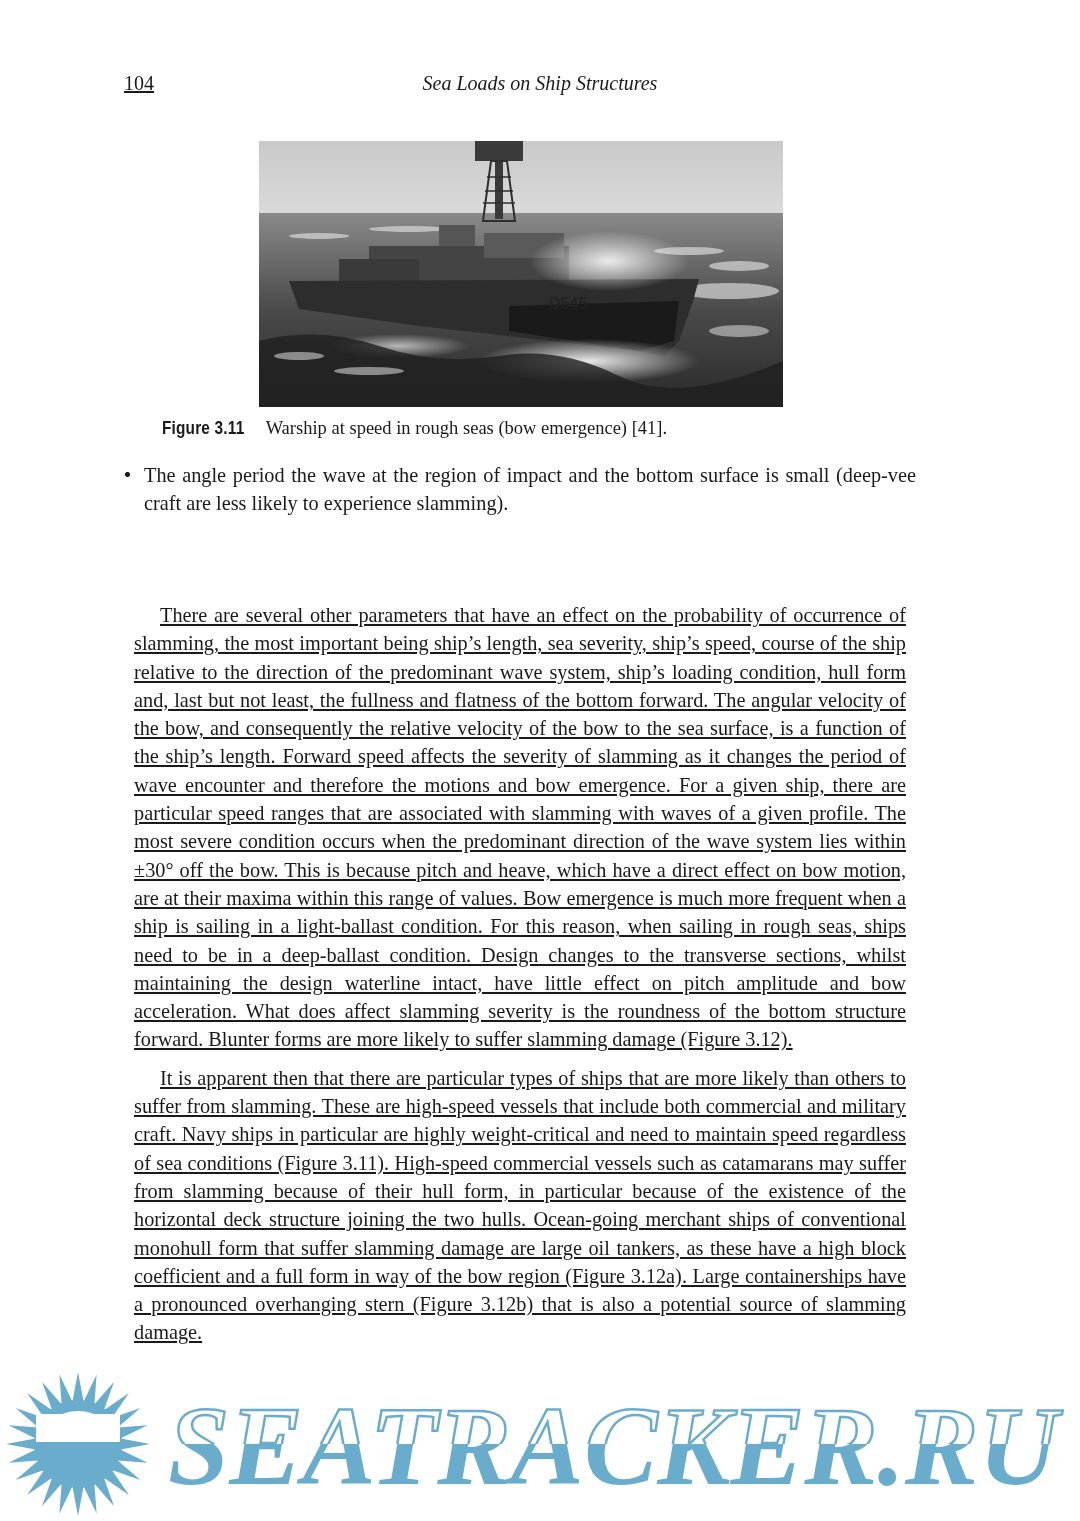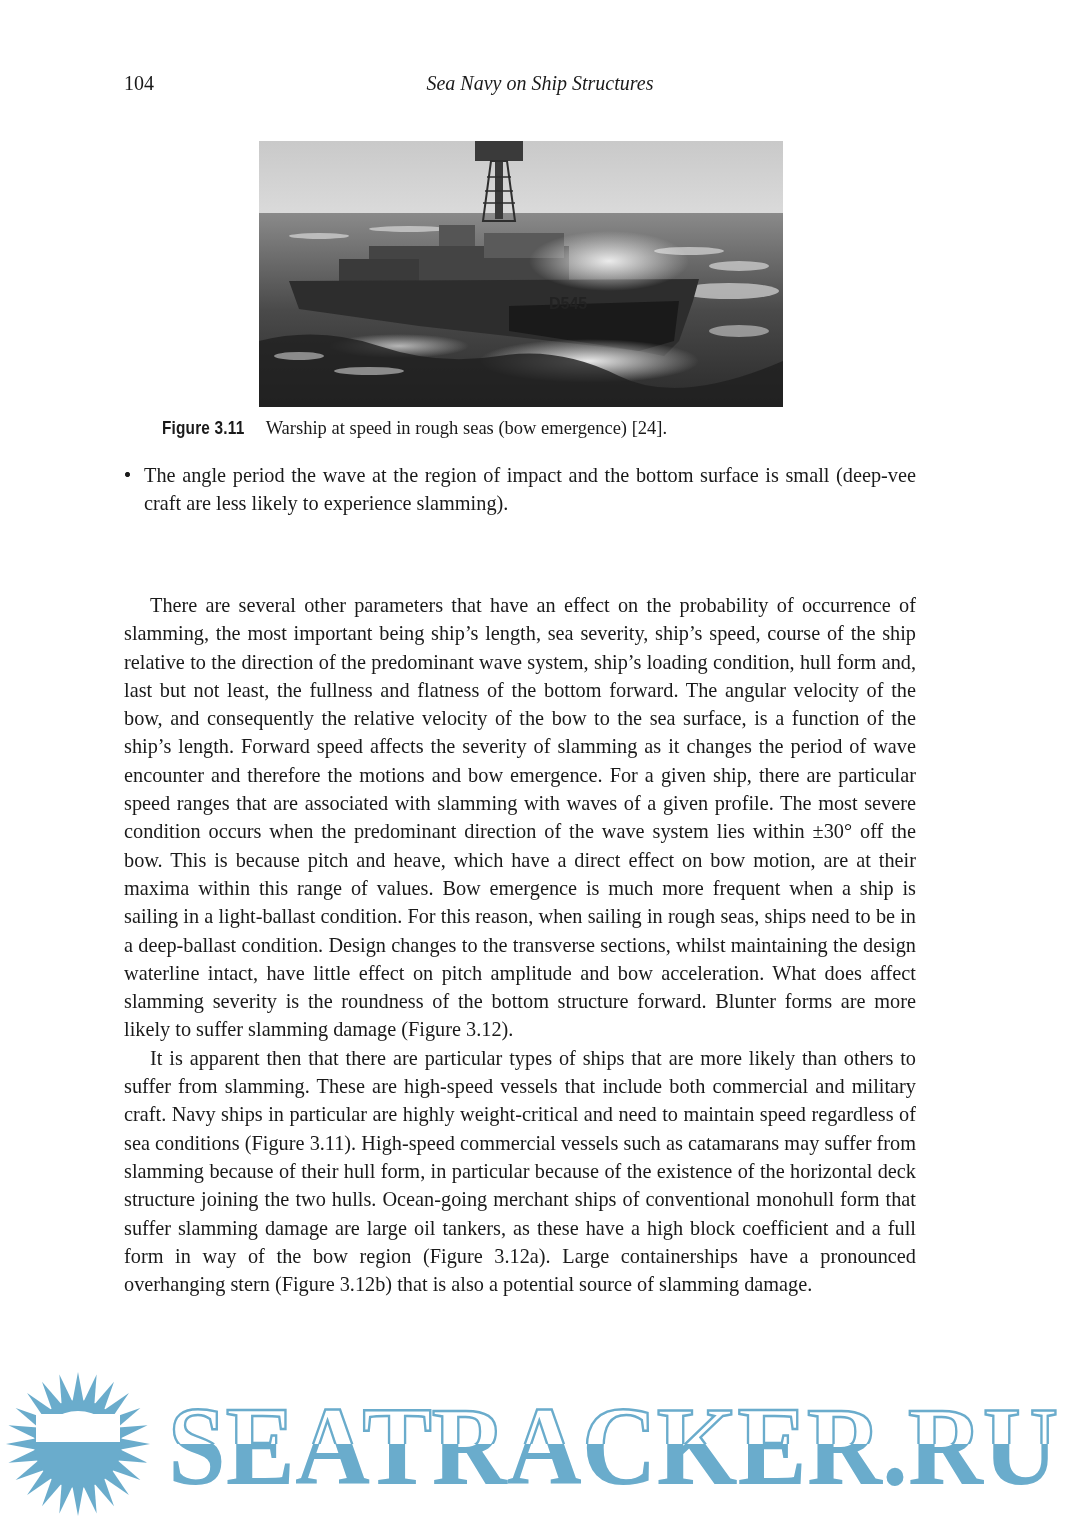--- a/index.html
+++ b/index.html
@@ -1,40 +1,40 @@
 <!DOCTYPE html>
 <html><head>
 <meta charset="utf-8">
 <style>
   html, body { margin: 0; padding: 0; background: #ffffff; }
   body { width: 1080px; height: 1521px; position: relative; overflow: hidden; color: #1a1a1a; font-family: "Liberation Serif", serif; }
   .page { position: absolute; left: 0; top: 0; width: 1080px; height: 1521px; }
   .running-head { position: absolute; top: 72px; left: 124px; width: 792px; height: 30px; font-size: 20px; }
-  .page-num { position: absolute; left: 0; top: 0; }
+  .page-num { position: absolute; left: 0; top: 0; text-decoration: underline; }
   .book-title { position: absolute; left: 0; right: 0; text-align: center; font-style: italic; top: 0; padding-left: 40px; }
   .figure { position: absolute; left: 259px; top: 141px; width: 524px; height: 266px; overflow: hidden; background: #777; }
   .caption { position: absolute; top: 418px; left: 162px; font-size: 18.5px; white-space: nowrap; }
   .caption-label { font-family: "Liberation Sans", sans-serif; font-weight: bold; font-size: 17.5px; transform: scaleX(0.88); display: inline-block; transform-origin: left center; margin-right: 10px; letter-spacing: 0.2px; }
   .body-text { position: absolute; left: 124px; width: 792px; font-size: 20.3px; line-height: 28.3px; text-align: justify; }
   .bullets { top: 461px; }
   .bullet { position: relative; padding-left: 20px; margin: 0; }
   .bullet-dot { position: absolute; left: 0; top: 0; font-size: 20px; }
   .bullet + .bullet { margin-top: 0; }
   .para-block { top: 591px; }
-  .para { text-indent: 26px; margin: 0; }
-  .watermark { position: absolute; left: 0; top: 1372px; width: 1072px; height: 149px; }
+  .para { text-indent: 26px; margin: 10px; text-decoration: underline; }
+  .watermark { position: absolute; left: 0; top: 1372px; width: 1072px; height: 149px; font-style: italic; }
 </style>
 </head>
 <body>
 
 <div class="page">
 
   <div class="running-head">
     <span class="page-num">104</span>
-    <div class="book-title">Sea Navy on Ship Structures</div>
+    <div class="book-title">Sea Loads on Ship Structures</div>
   </div>
 
   <div class="figure">
     <svg width="524" height="266" viewBox="0 0 524 266">
       <defs>
         <linearGradient id="sky" x1="0" y1="0" x2="0" y2="1">
           <stop offset="0" stop-color="#c9c9c9"></stop>
           <stop offset="1" stop-color="#dcdcdc"></stop>
         </linearGradient>
         <linearGradient id="sea" x1="0" y1="0" x2="0" y2="1">
@@ -79,21 +79,21 @@
       <path d="M0 200 Q60 185 120 205 T240 215 T360 235 T524 220 L524 266 L0 266 Z" fill="#1f1f1f" opacity="0.8"></path>
       <g fill="#d0d0d0" opacity="0.6">
         <ellipse cx="40" cy="215" rx="25" ry="4"></ellipse>
         <ellipse cx="110" cy="230" rx="35" ry="4"></ellipse>
         <ellipse cx="480" cy="190" rx="30" ry="6"></ellipse>
       </g>
     </svg>
   </div>
 
   <div class="caption">
-    <span class="caption-label">Figure 3.11</span><span>Warship at speed in rough seas (bow emergence) [24].</span>
+    <span class="caption-label">Figure 3.11</span><span>Warship at speed in rough seas (bow emergence) [41].</span>
   </div>
 
   <div class="body-text bullets">
     <p class="bullet">
       <span class="bullet-dot">•</span>
     </p>
     <p class="bullet">
       <span class="bullet-dot">•</span>
       <span>The angle period the wave at the region of impact and the bottom surface is small (deep-vee craft are less likely to experience slamming).</span>
     </p>

